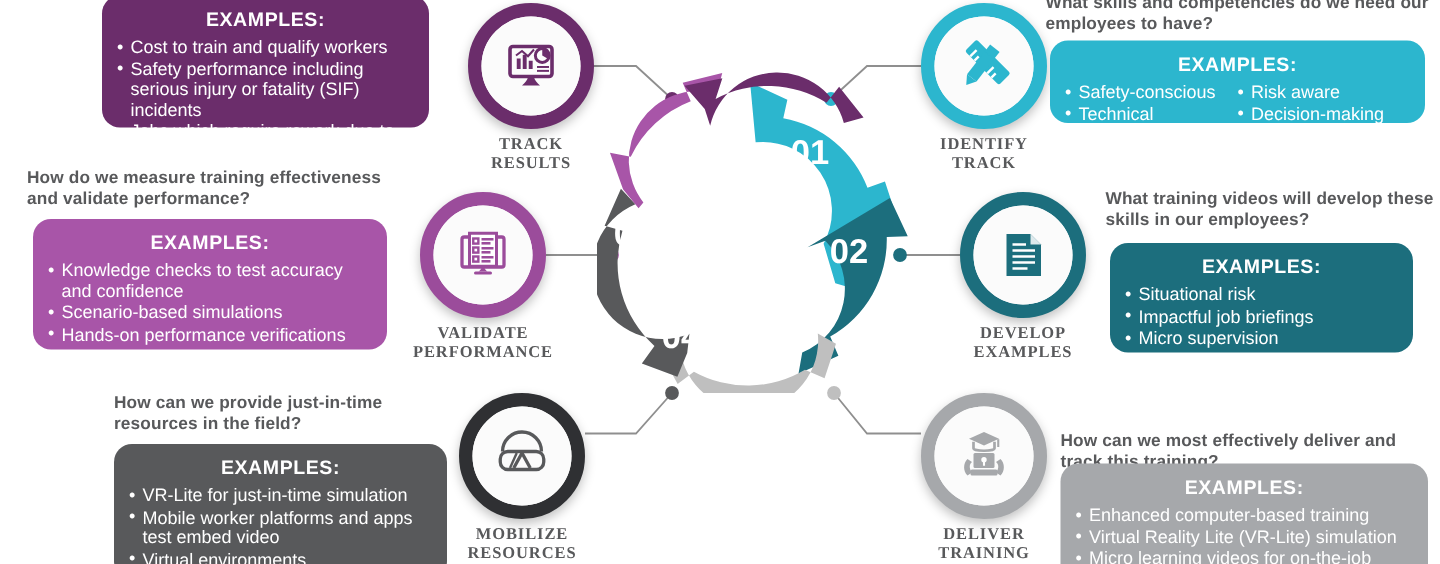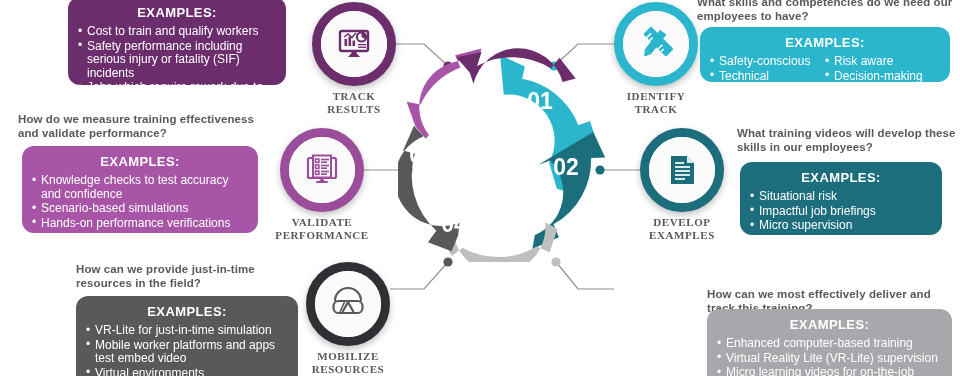--- a/index.html
+++ b/index.html
@@ -207,20 +207,41 @@
           </g>
         </svg>
       </div>
     </div>
     <div class="caption">
       <span>DEVELOP</span><br>
       <span>EXAMPLES</span>
     </div>
   </div>
 
+  <div class="node" style="left:614px;top:262px;">
+    <div class="ring" style="border-color:#A6A8AB;">
+      <div class="inner">
+        <svg width="40" height="40" viewBox="0 0 40 40">
+          <polygon points="20,4 30,8.5 20,13 10,8.5" fill="#A6A8AB"></polygon>
+          <path d="M13,10.5 L13,15 C13,17 27,17 27,15 L27,10.5" fill="none" stroke="#A6A8AB" stroke-width="1.8"></path>
+          <line x1="29.5" y1="8.8" x2="29.5" y2="14" stroke="#A6A8AB" stroke-width="1.4"></line>
+          <rect x="13" y="18" width="14" height="10" rx="1" fill="#A6A8AB"></rect>
+          <circle cx="20" cy="22.5" r="1.8" fill="#ffffff"></circle>
+          <line x1="20" y1="24" x2="20" y2="26.5" stroke="#ffffff" stroke-width="1.4"></line>
+          <path d="M9,22 C6,25 6,30 9,33 L12,31 C10,28.5 10,25.5 12,24 Z" fill="#A6A8AB"></path>
+          <path d="M31,22 C34,25 34,30 31,33 L28,31 C30,28.5 30,25.5 28,24 Z" fill="#A6A8AB"></path>
+          <rect x="11" y="29" width="18" height="4" rx="1" fill="#A6A8AB"></rect>
+        </svg>
+      </div>
+    </div>
+    <div class="caption">
+      <span>DELIVER</span><br>
+      <span>TRAINING</span>
+    </div>
+  </div>
 
   <div class="node" style="left:306px;top:262px;">
     <div class="ring" style="border-color:#2F3033;">
       <div class="inner">
         <svg width="40" height="40" viewBox="0 0 40 40">
           <path d="M7,17 A13,13 0 0 1 33,17" fill="none" stroke="#58595B" stroke-width="2.2"></path>
           <rect x="5.5" y="17" width="29" height="12" rx="5" fill="none" stroke="#58595B" stroke-width="2.2"></rect>
           <path d="M20,18 L14.5,28 M20,18 L25.5,28" stroke="#58595B" stroke-width="2.2" fill="none"></path>
           <path d="M16.5,18 L12,28" stroke="#58595B" stroke-width="1.6"></path>
         </svg>
@@ -310,18 +331,18 @@
       <li>Mobile worker platforms and apps test embed video</li>
       <li>Virtual environments</li>
     </ul>
   </div>
 
   <div class="question" style="left:707px;top:275px;width:236px;margin-top:12px;">How can we most effectively deliver and track this training?</div>
   <div class="exbox" style="left:707px;top:309px;width:245px;height:80px;background:#A6A8AB;">
     <div class="extitle">EXAMPLES:</div>
     <ul>
       <li>Enhanced computer-based training</li>
-      <li>Virtual Reality Lite (VR-Lite) supervision</li>
+      <li>Virtual Reality Lite (VR-Lite) simulation</li>
       <li>Micro learning videos for on-the-job</li>
     </ul>
   </div>
 
 </div>
 
 </body></html>

